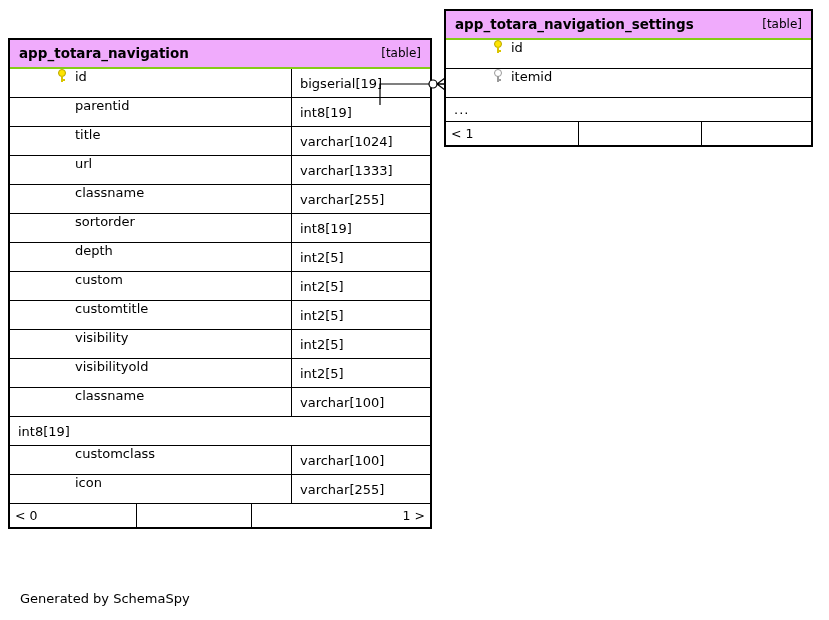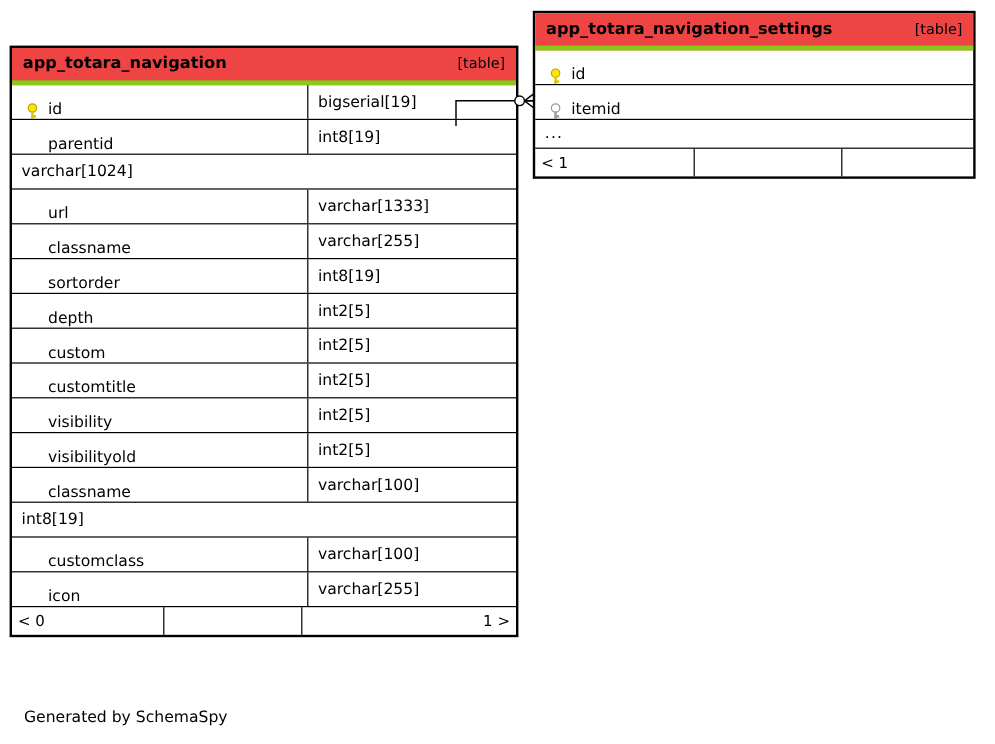--- a/index.html
+++ b/index.html
@@ -40,22 +40,22 @@
     top: 9px;
     width: 369px;
     border: 2px solid #000000;
   }
 
   .table-header {
     display: flex;
     align-items: center;
     justify-content: space-between;
     padding: 5px 9px 6px 9px;
-    background: #ef4444;
-    border-bottom: 4px solid #84cc16;
+    background: #f0abfc;
+    border-bottom: 2px solid #84cc16;
   }
   .table-header .tname {
     font-weight: bold;
     font-size: 13.5px;
   }
   .table-header .ttag {
     font-size: 12px;
     font-weight: normal;
   }
 
@@ -64,24 +64,25 @@
     border-bottom: 1px solid #000000;
     min-height: 29px;
     box-sizing: border-box;
   }
   .row:last-child {
     border-bottom: none;
   }
   .col-name {
     flex: 0 0 247px;
     display: flex;
-    align-items: flex-end;
+    align-items: flex-start;
     padding: 0 6px 0 8px;
     box-sizing: border-box;
     border-right: 1px solid #000000;
+    margin-left: 35px;
   }
   .secondary .col-name {
     flex: 1 1 auto;
     border-right: none;
   }
   .col-type {
     flex: 1 1 auto;
     display: flex;
     align-items: center;
     padding: 0 8px;
@@ -213,20 +214,24 @@
 
     <div class="row">
       <div class="col-name">
         <span class="keyslot"></span>
         <span class="colname-text">parentid</span>
       </div>
       <div class="col-type">int8[19]</div>
     </div>
 
     <div class="row">
+      <div class="col-name">
+        <span class="keyslot"></span>
+        <span class="colname-text">title</span>
+      </div>
       <div class="col-type">varchar[1024]</div>
     </div>
 
     <div class="row">
       <div class="col-name">
         <span class="keyslot"></span>
         <span class="colname-text">url</span>
       </div>
       <div class="col-type">varchar[1333]</div>
     </div>

